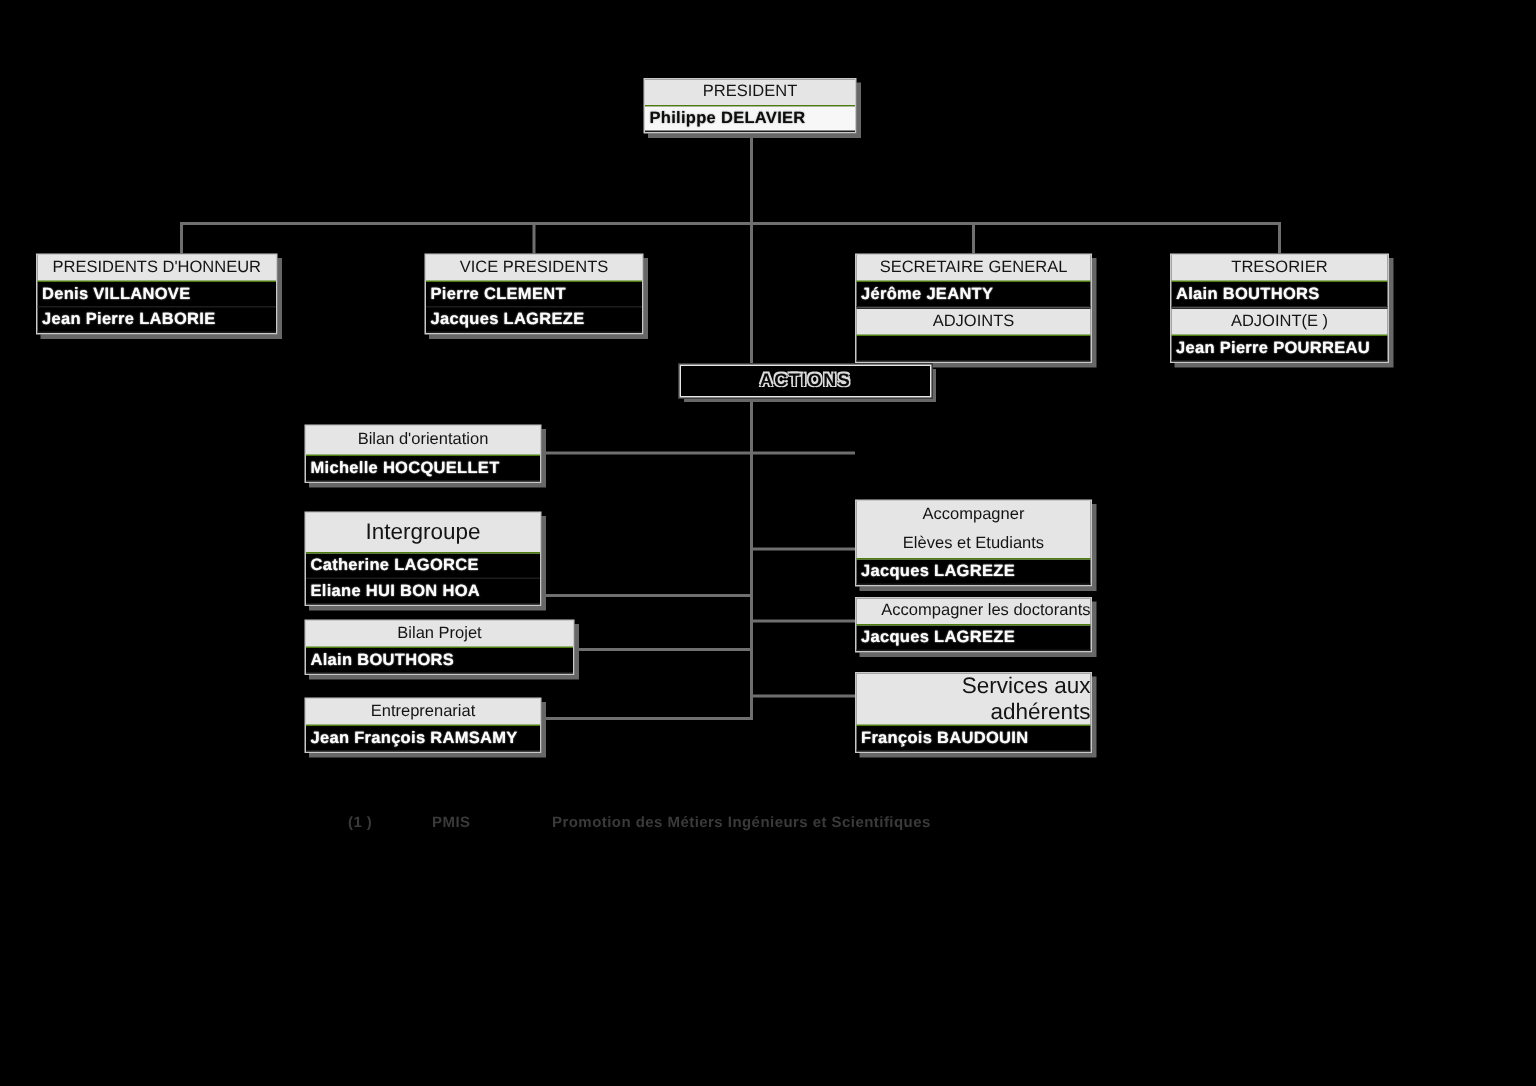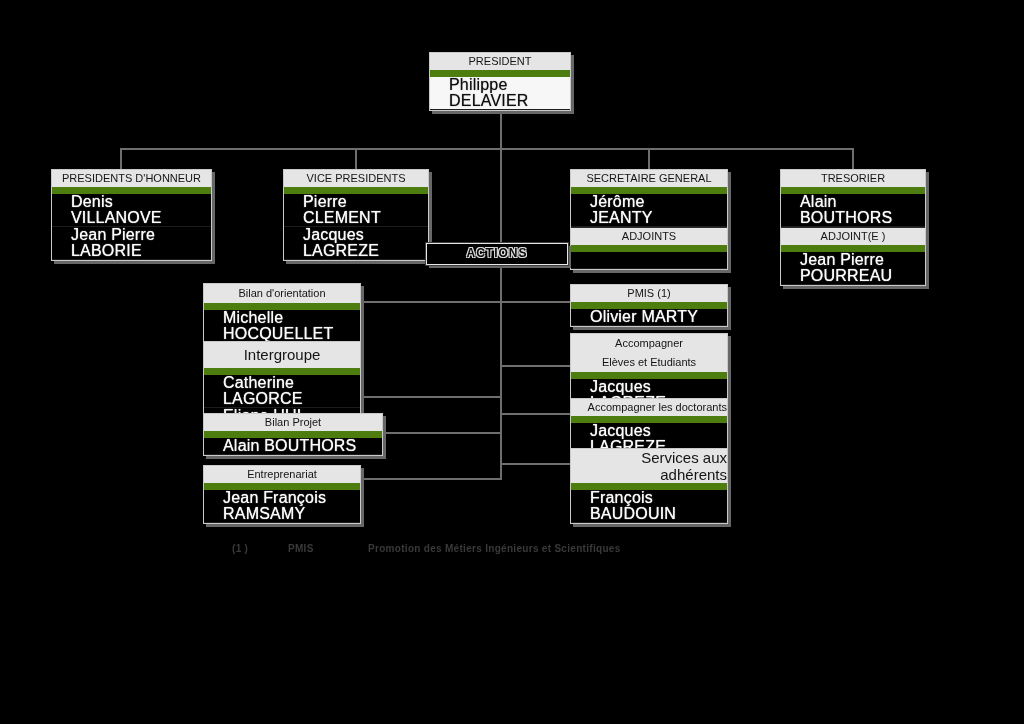--- a/index.html
+++ b/index.html
@@ -11,30 +11,30 @@
   .hl,.vl{position:absolute;background:#6f6f6f;}
   .hl{height:2px;}
   .vl{width:2px;}
   
   .box{
     position:absolute;background:#000;border:1px solid #c9c9c9;
     box-shadow:3px 3px 0 #676767;box-sizing:border-box;
   }
   .hdr{
     background:#e5e5e5;color:#141414;text-align:center;
-    font-size:11px;line-height:17px;border-bottom:7px solid #4d7c0f;
+    font-size:11px;line-height:17px;border-bottom:1px solid #4d7c0f;
     white-space:pre-line;
   }
   .hdr.tall{line-height:26px;}
   .hdr.two{line-height:19px;}
   .hdr.left{text-align:right;padding-left:4px;}
   .hdr.small{font-size:15px;}
   .member{
-    color:#fbfbfb;font-weight:normal;font-size:16px;line-height:16px;
-    padding:0 19px;text-shadow:0 0 1px #fff;letter-spacing:0.2px;
+    color:#fbfbfb;font-weight:bold;font-size:11px;line-height:16px;
+    padding:0 3px;text-shadow:0 0 1px #fff;letter-spacing:0.2px;
     border-bottom:1px solid #1c1c1c;
   }
   .member.light{background:#f7f7f7;color:#0d0d0d;text-shadow:0 0 1px #666;}
   .member.empty{height:16px;}
   .subhdr{border-top:1px solid #2b2b2b;}
   
   .actions{
     position:absolute;background:#000;border:1px solid #e6e6e6;
     box-shadow:0 0 0 1px #3c3c3c, 3px 3px 0 #676767;box-sizing:border-box;
     text-align:center;font-size:12px;font-weight:bold;color:#0a0a0a;
@@ -67,21 +67,21 @@
   <div class="hl" style="left:500px;top:301px;width:70px"></div>
   <div class="hl" style="left:500px;top:365px;width:70px"></div>
   <div class="hl" style="left:500px;top:413px;width:70px"></div>
   <div class="hl" style="left:500px;top:463px;width:70px"></div>
 
   <div class="box" style="left:429px;top:52px;width:142px">
     <div class="hdr">PRESIDENT</div>
     <div class="member light">Philippe DELAVIER</div>
   </div>
 
-  <div class="box" style="left:51px;top:169px;width:161px">
+  <div class="box" style="left:24px;top:169px;width:161px">
     <div class="hdr">PRESIDENTS D'HONNEUR</div>
     <div class="member">Denis VILLANOVE</div>
     <div class="member">Jean Pierre LABORIE</div>
   </div>
 
   <div class="box" style="left:283px;top:169px;width:146px">
     <div class="hdr">VICE PRESIDENTS</div>
     <div class="member">Pierre CLEMENT</div>
     <div class="member">Jacques LAGREZE</div>
   </div>
@@ -93,21 +93,21 @@
     <div class="member empty"></div>
   </div>
 
   <div class="box" style="left:780px;top:169px;width:146px">
     <div class="hdr">TRESORIER</div>
     <div class="member">Alain BOUTHORS</div>
     <div class="hdr subhdr">ADJOINT(E )</div>
     <div class="member">Jean Pierre POURREAU</div>
   </div>
 
-  <div class="actions" style="left:426px;top:243px;width:142px;height:22px">ACTIONS</div>
+  <div class="actions" style="left:453px;top:243px;width:168px;height:22px">ACTIONS</div>
 
   <div class="box" style="left:203px;top:283px;width:158px">
     <div class="hdr two">Bilan d'orientation</div>
     <div class="member">Michelle HOCQUELLET</div>
   </div>
 
   <div class="box" style="left:203px;top:341px;width:158px">
     <div class="hdr tall small">Intergroupe</div>
     <div class="member">Catherine LAGORCE</div>
     <div class="member">Eliane HUI BON HOA</div>
@@ -116,24 +116,20 @@
   <div class="box" style="left:203px;top:413px;width:180px">
     <div class="hdr">Bilan Projet</div>
     <div class="member">Alain BOUTHORS</div>
   </div>
 
   <div class="box" style="left:203px;top:465px;width:158px">
     <div class="hdr">Entreprenariat</div>
     <div class="member">Jean François RAMSAMY</div>
   </div>
 
-  <div class="box" style="left:570px;top:284px;width:158px">
-    <div class="hdr">PMIS (1)</div>
-    <div class="member">Olivier MARTY</div>
-  </div>
 
   <div class="box" style="left:570px;top:333px;width:158px">
     <div class="hdr two">Accompagner
 Elèves et Etudiants</div>
     <div class="member">Jacques LAGREZE</div>
   </div>
 
   <div class="box" style="left:570px;top:398px;width:158px">
     <div class="hdr left">Accompagner les doctorants</div>
     <div class="member">Jacques LAGREZE</div>

